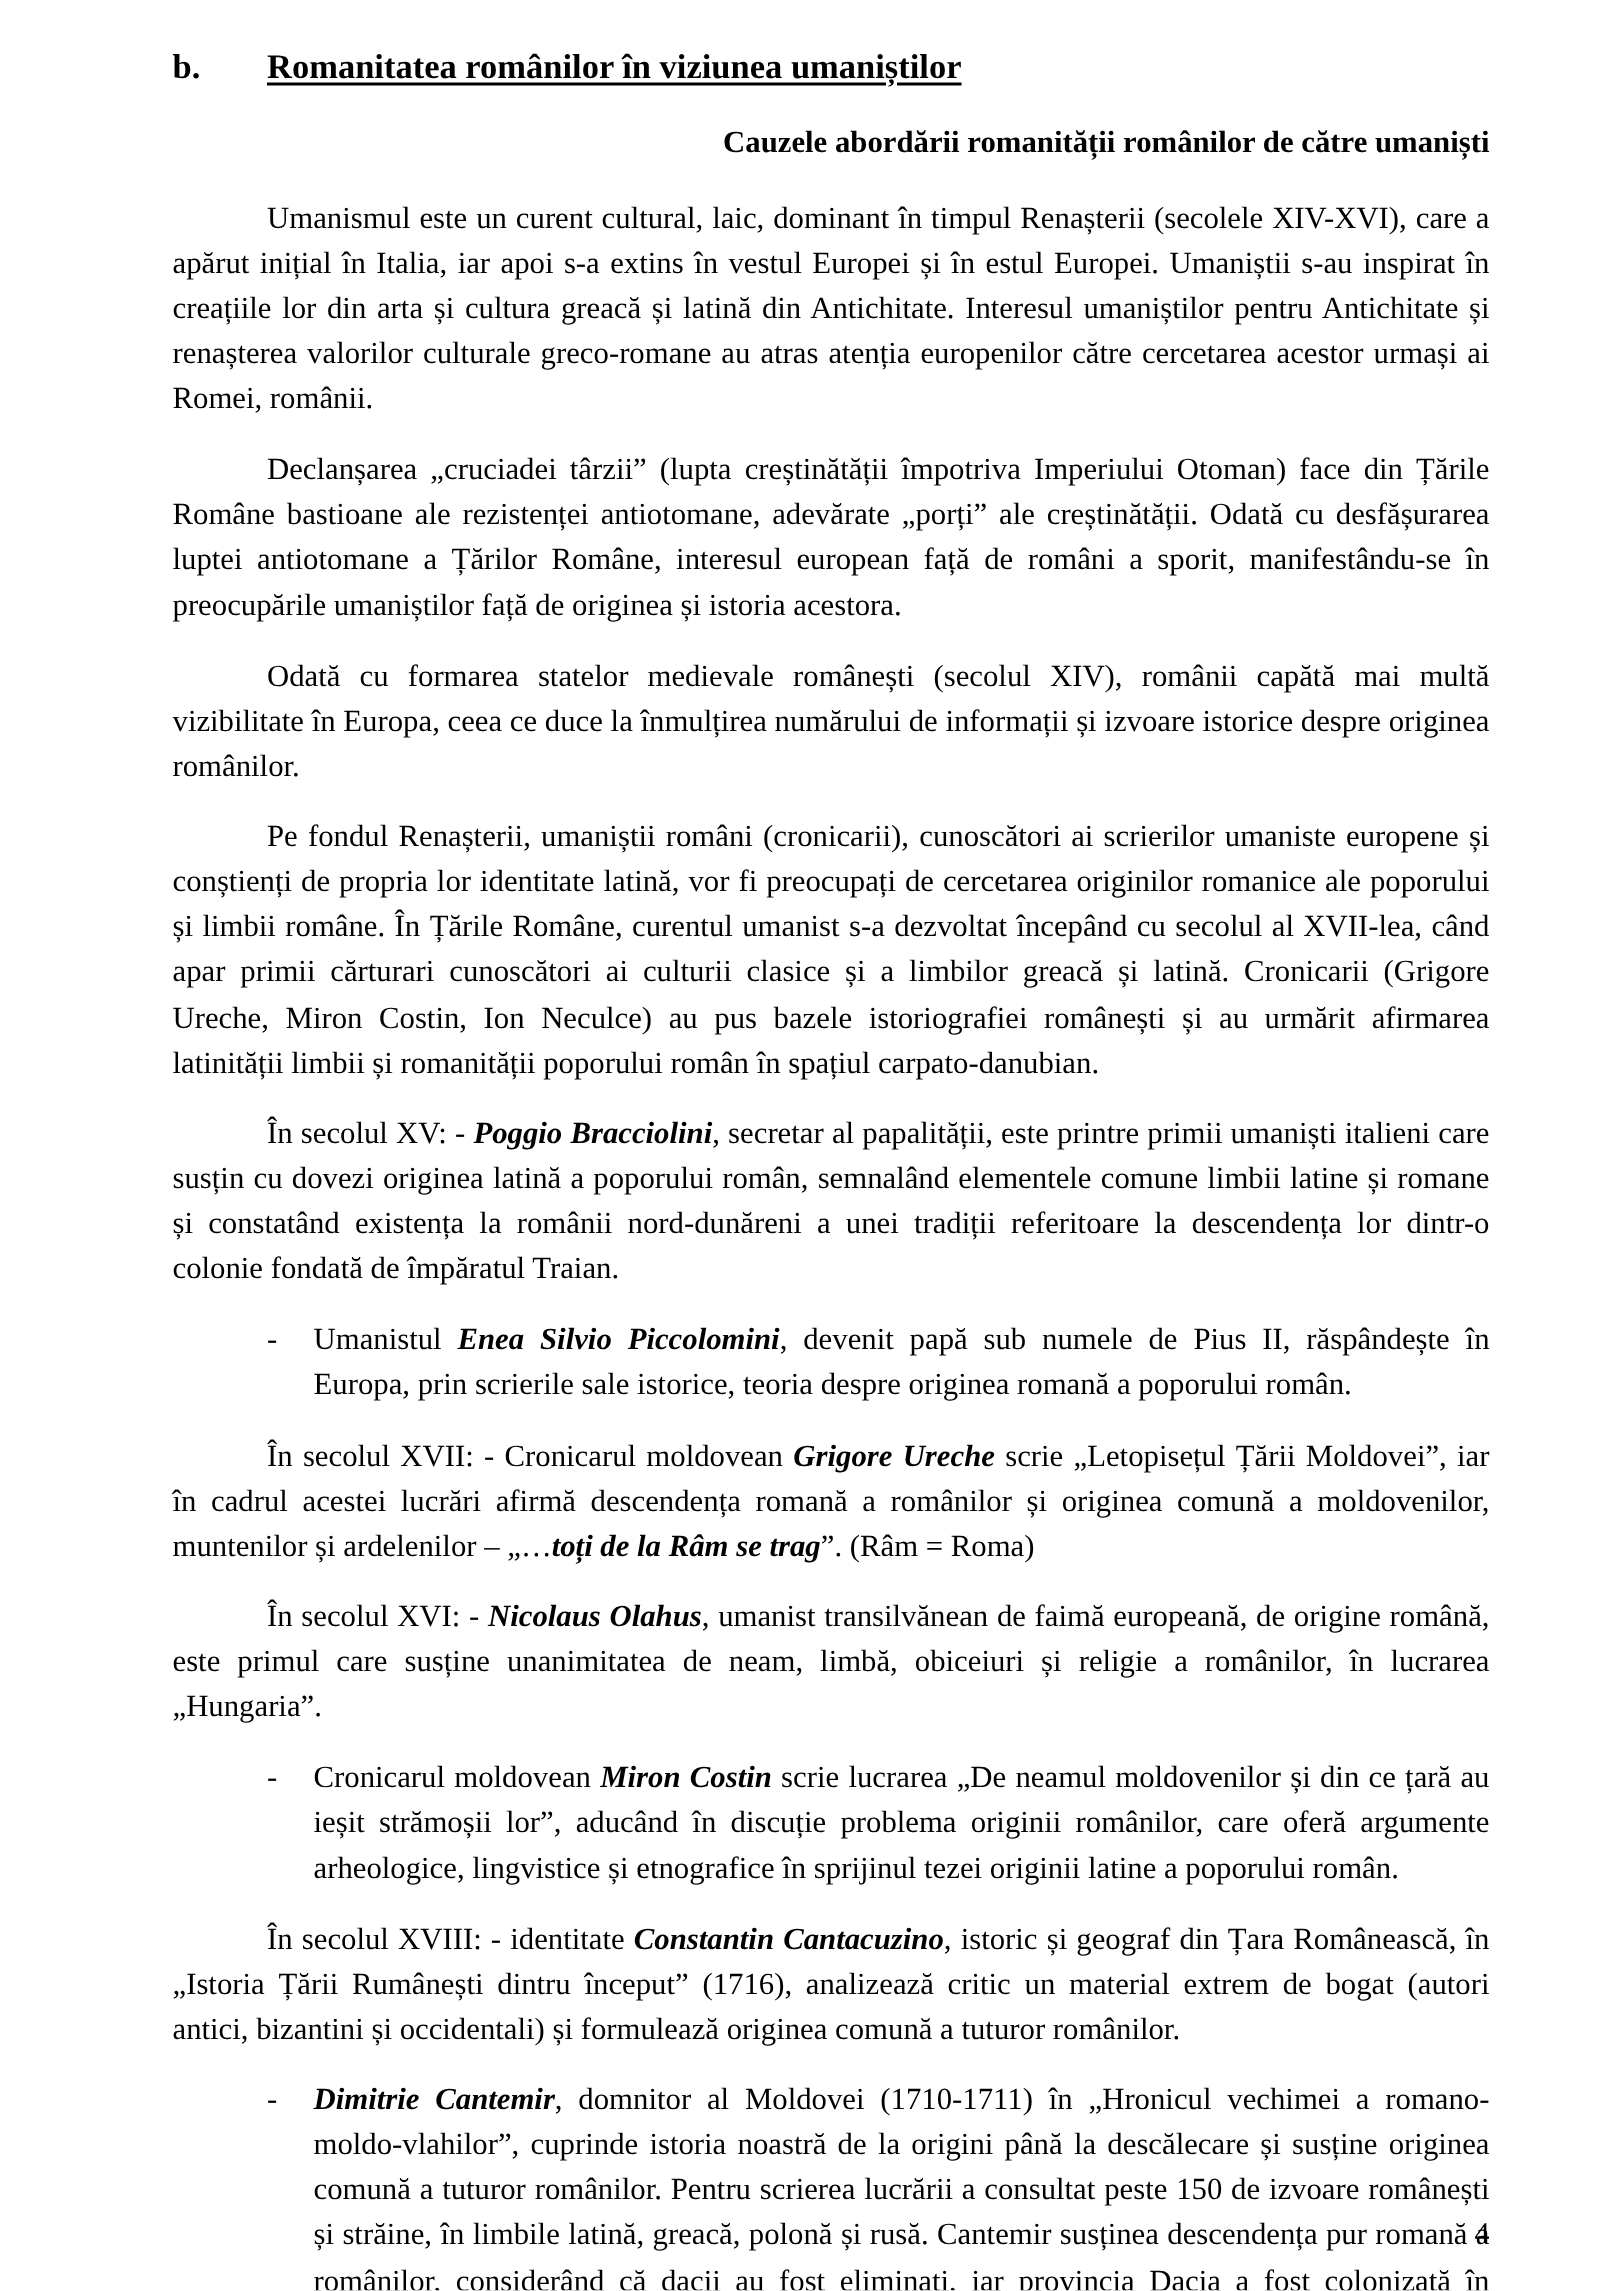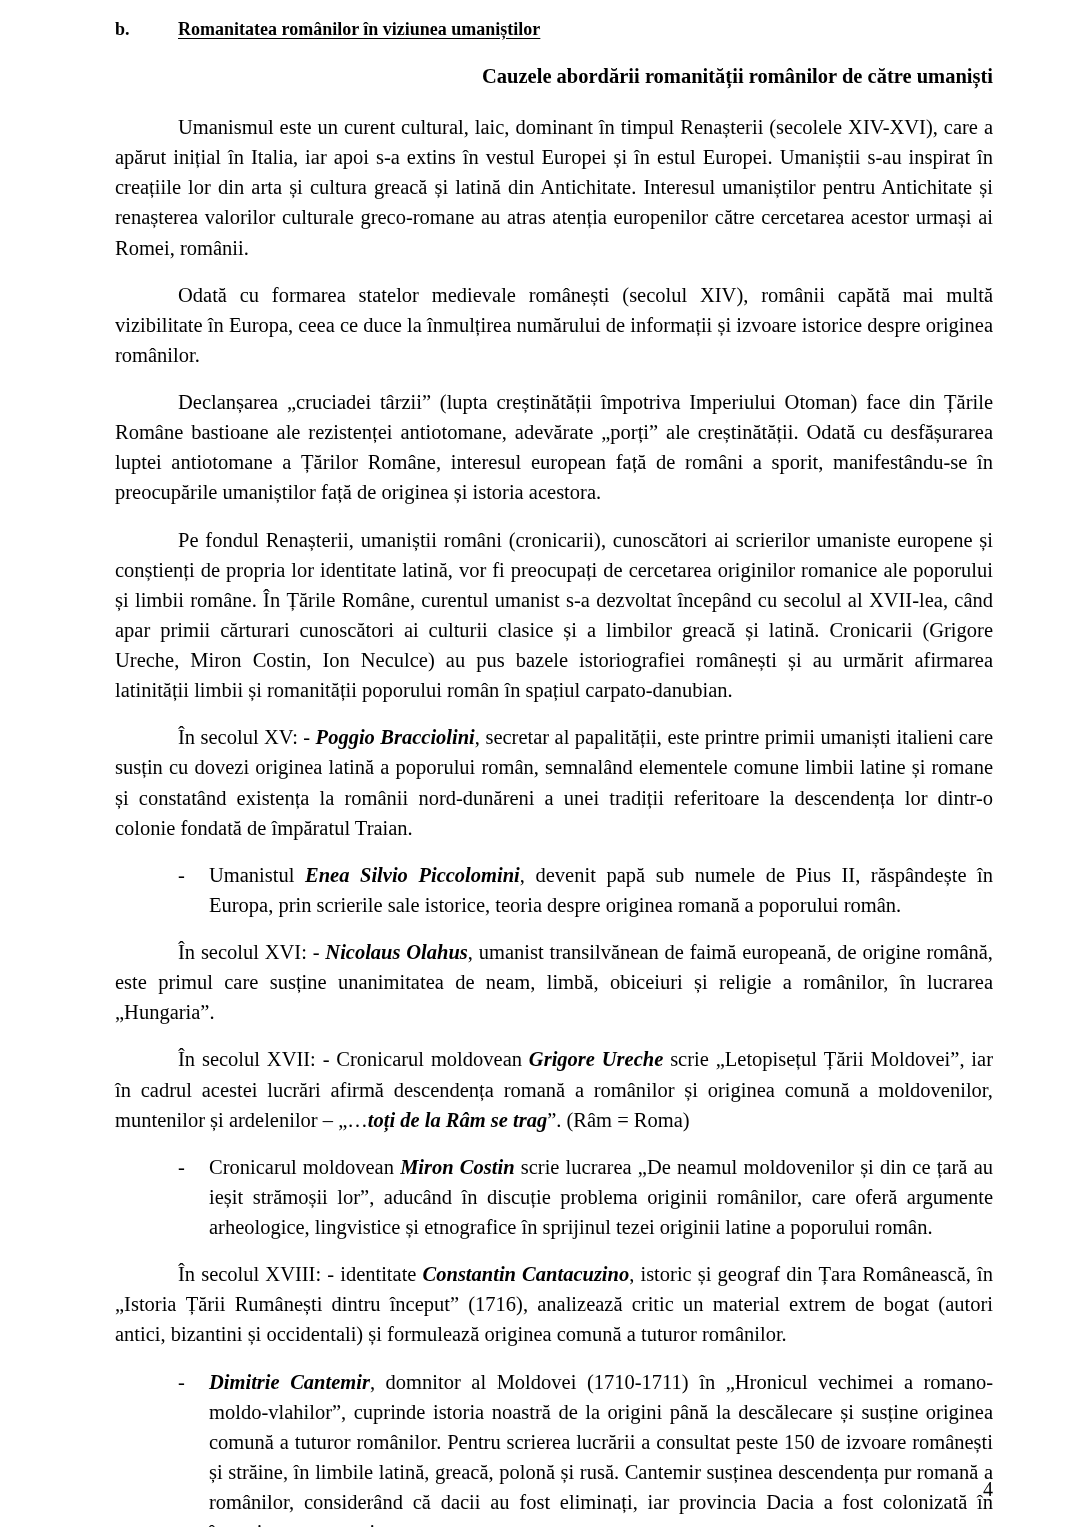--- a/index.html
+++ b/index.html
@@ -18,24 +18,24 @@
     color: #000000;
   }
   .content {
     position: absolute;
     left: 115px;
     top: 18px;
     width: 878px;
   }
   
   .heading-b {
-    margin: 0 0 22px 0;
+    margin: 12px 0 22px 0;
     padding-left: 63px;
     text-indent: -63px;
-    font-size: 18px;
+    font-size: 23px;
     font-weight: bold;
     line-height: 1.30;
   }
   .heading-b .marker {
     display: inline-block;
     width: 63px;
     text-indent: 0;
     font-weight: bold;
   }
   .heading-b .title {
@@ -101,37 +101,37 @@
 
 <div class="page">
   <div class="content">
 
     <div class="heading-b"><span class="marker">b.</span><span class="title">Romanitatea românilor în viziunea umaniștilor</span></div>
 
     <div class="heading-sub">Cauzele abordării romanității românilor de către umaniști</div>
 
     <p class="para">Umanismul este un curent cultural, laic, dominant în timpul Renașterii (secolele XIV-XVI), care a apărut inițial în Italia, iar apoi s-a extins în vestul Europei și în estul Europei. Umaniștii s-au inspirat în creațiile lor din arta și cultura greacă și latină din Antichitate. Interesul umaniștilor pentru Antichitate și renașterea valorilor culturale greco-romane au atras atenția europenilor către cercetarea acestor urmași ai Romei, românii.</p>
 
+    <p class="para">Declanșarea „cruciadei târzii” (lupta creștinătății împotriva Imperiului Otoman) face din Țările Române bastioane ale rezistenței antiotomane, adevărate „porți” ale creștinătății. Odată cu desfășurarea luptei antiotomane a Țărilor Române, interesul european față de români a sporit, manifestându-se în preocupările umaniștilor față de originea și istoria acestora.</p>
+
     <p class="para">Odată cu formarea statelor medievale românești (secolul XIV), românii capătă mai multă vizibilitate în Europa, ceea ce duce la înmulțirea numărului de informații și izvoare istorice despre originea românilor.</p>
-
-    <p class="para">Declanșarea „cruciadei târzii” (lupta creștinătății împotriva Imperiului Otoman) face din Țările Române bastioane ale rezistenței antiotomane, adevărate „porți” ale creștinătății. Odată cu desfășurarea luptei antiotomane a Țărilor Române, interesul european față de români a sporit, manifestându-se în preocupările umaniștilor față de originea și istoria acestora.</p>
 
     <p class="para">Pe fondul Renașterii, umaniștii români (cronicarii), cunoscători ai scrierilor umaniste europene și conștienți de propria lor identitate latină, vor fi preocupați de cercetarea originilor romanice ale poporului și limbii române. În Țările Române, curentul umanist s-a dezvoltat începând cu secolul al XVII-lea, când apar primii cărturari cunoscători ai culturii clasice și a limbilor greacă și latină. Cronicarii (Grigore Ureche, Miron Costin, Ion Neculce) au pus bazele istoriografiei românești și au urmărit afirmarea latinității limbii și romanității poporului român în spațiul carpato-danubian.</p>
 
 
     <p class="para"><b>În secolul XV</b><span>:</span><span> - </span><i>Poggio Bracciolini</i><span>, secretar al papalității, este printre primii umaniști italieni care susțin cu dovezi originea latină a poporului român, semnalând elementele comune limbii latine și romane și constatând existența la românii nord-dunăreni a unei tradiții referitoare la descendența lor dintr-o colonie fondată de împăratul Traian.</span></p>
 
     <div class="bullet">
       <span class="dash">-</span>
       <span class="btext"><span>Umanistul </span><i>Enea Silvio Piccolomini</i><span>, devenit papă sub numele de Pius II, răspândește în Europa, prin scrierile sale istorice, teoria despre originea romană a poporului român.</span></span>
     </div>
 
+    <p class="para"><b>În secolul XVII:</b><span> - Cronicarul moldovean </span><i>Grigore Ureche</i><span> scrie „Letopisețul Țării Moldovei”, iar în cadrul acestei lucrări afirmă descendența romană a românilor și originea comună a moldovenilor, muntenilor și ardelenilor – „…</span><i>toți de la Râm se trag</i><span>”.  (Râm = Roma)</span></p>
+
     <p class="para"><b>În secolul XVI:</b><span> - </span><i>Nicolaus Olahus</i><span>, umanist transilvănean de faimă europeană, de origine română, este primul care susține unanimitatea de neam, limbă, obiceiuri și religie a românilor, în lucrarea „Hungaria”.</span></p>
-
-    <p class="para"><b>În secolul XVII:</b><span> - Cronicarul moldovean </span><i>Grigore Ureche</i><span> scrie „Letopisețul Țării Moldovei”, iar în cadrul acestei lucrări afirmă descendența romană a românilor și originea comună a moldovenilor, muntenilor și ardelenilor – „…</span><i>toți de la Râm se trag</i><span>”.  (Râm = Roma)</span></p>
 
     <div class="bullet">
       <span class="dash">-</span>
       <span class="btext"><span>Cronicarul moldovean </span><i>Miron Costin</i><span> scrie lucrarea „De neamul moldovenilor și din ce țară au ieșit strămoșii lor”, aducând în discuție problema originii românilor, care oferă argumente arheologice, lingvistice și etnografice în sprijinul tezei originii latine a poporului român.</span></span>
     </div>
 
     <p class="para"><b>În secolul XVIII: -</b><span> identitate </span><i>Constantin Cantacuzino</i><span>, istoric și geograf din Țara Românească, în „Istoria Țării Rumânești dintru început” (1716), analizează critic un material extrem de bogat (autori antici, bizantini și occidentali) și formulează originea comună a tuturor românilor.</span></p>
 
     <div class="bullet">
       <span class="dash">-</span>

